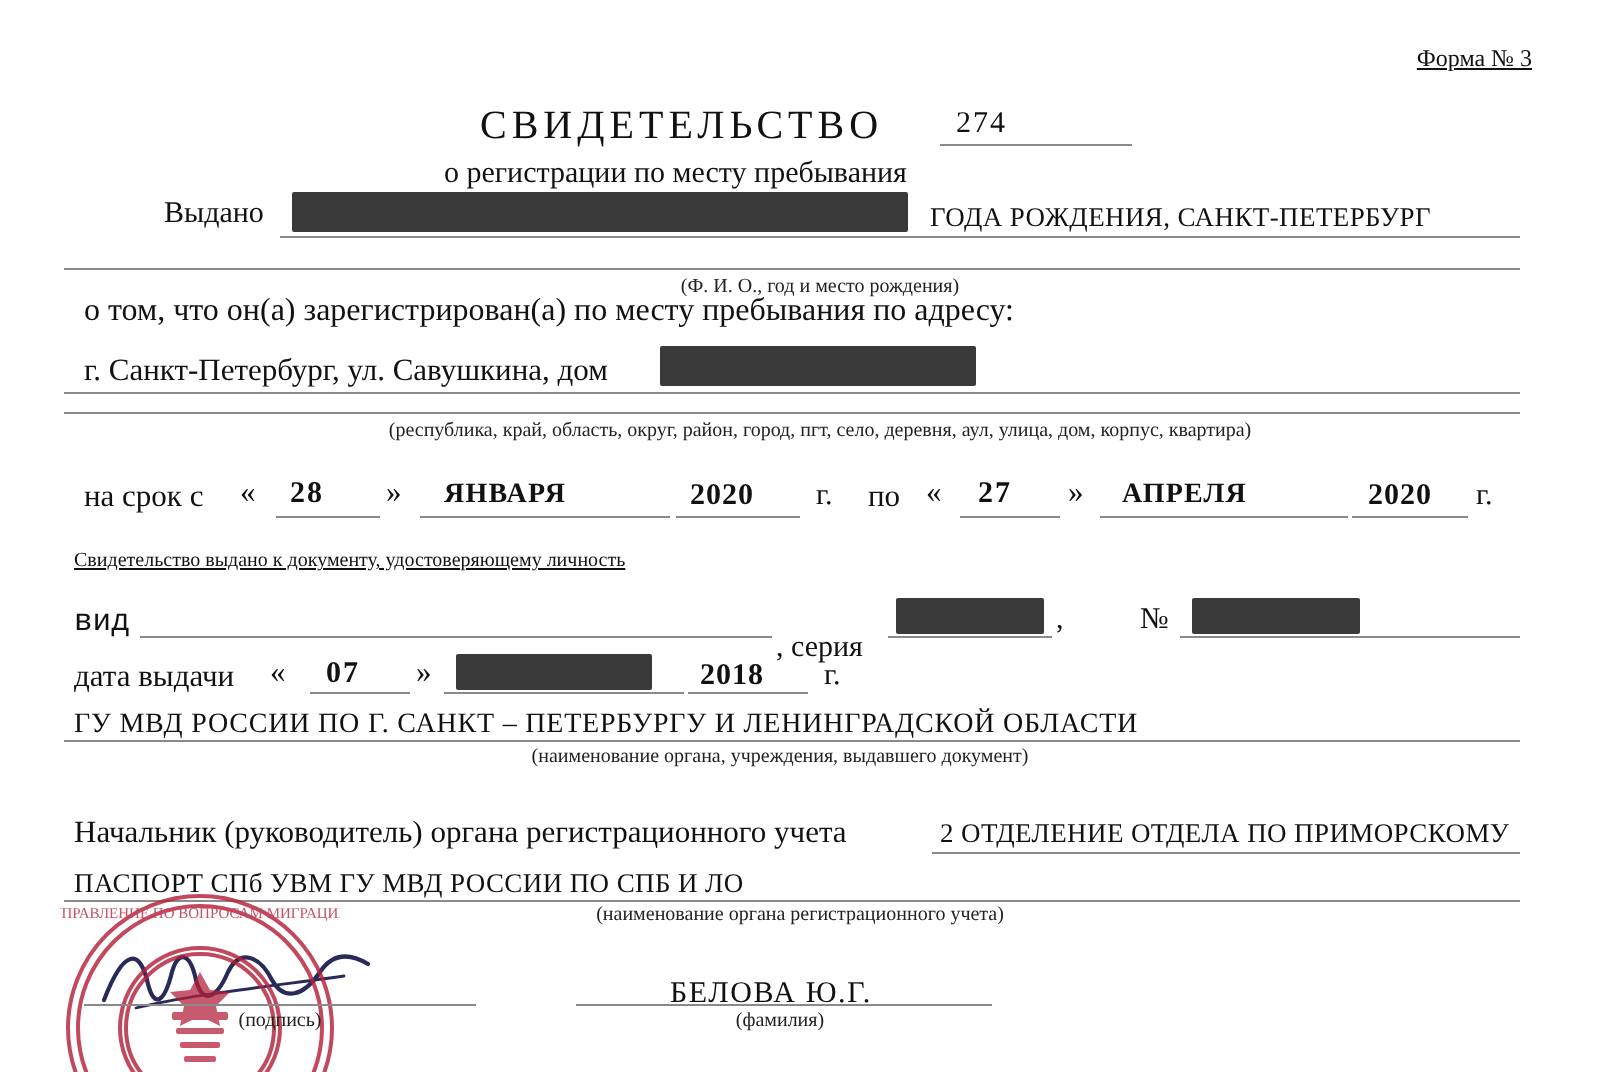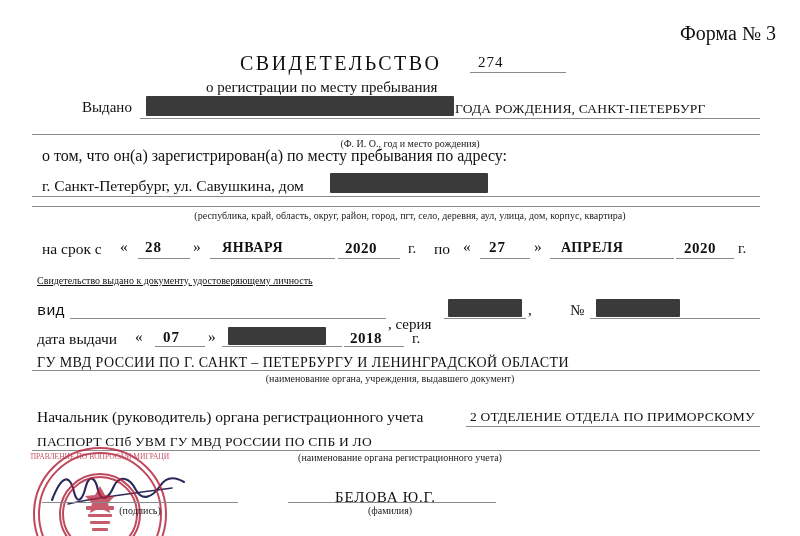--- a/index.html
+++ b/index.html
@@ -40,52 +40,54 @@
   }
   .txt {
     position: absolute;
     white-space: nowrap;
     font-family: "Liberation Serif", serif;
     color: #111;
   }
 
   
   #form-no {
-    right: 24px;
+    right: 34px;
     top: 22px;
-    font-size: 20px;
+    font-size: 12px;
+    text-decoration: underline;
   }
   #doc-title {
     left: 240px;
     top: 52px;
     font-size: 20px;
     letter-spacing: 2.5px;
     font-weight: normal;
   }
   #cert-number {
     left: 478px;
     top: 54px;
     font-size: 15px;
     letter-spacing: 1px;
   }
   #doc-subtitle {
-    left: 206px;
+    left: 222px;
     top: 79px;
     font-size: 15px;
   }
   #issued-to-label {
     left: 82px;
     top: 99px;
     font-size: 15px;
   }
   #birth-place {
     left: 455px;
     top: 101px;
     font-size: 13.5px;
     letter-spacing: 0.2px;
+    padding-left: 10px;
   }
   #fio-caption {
     left: 300px;
     top: 138px;
     width: 220px;
   }
   #about-line {
     left: 42px;
     top: 147px;
     font-size: 16px;

